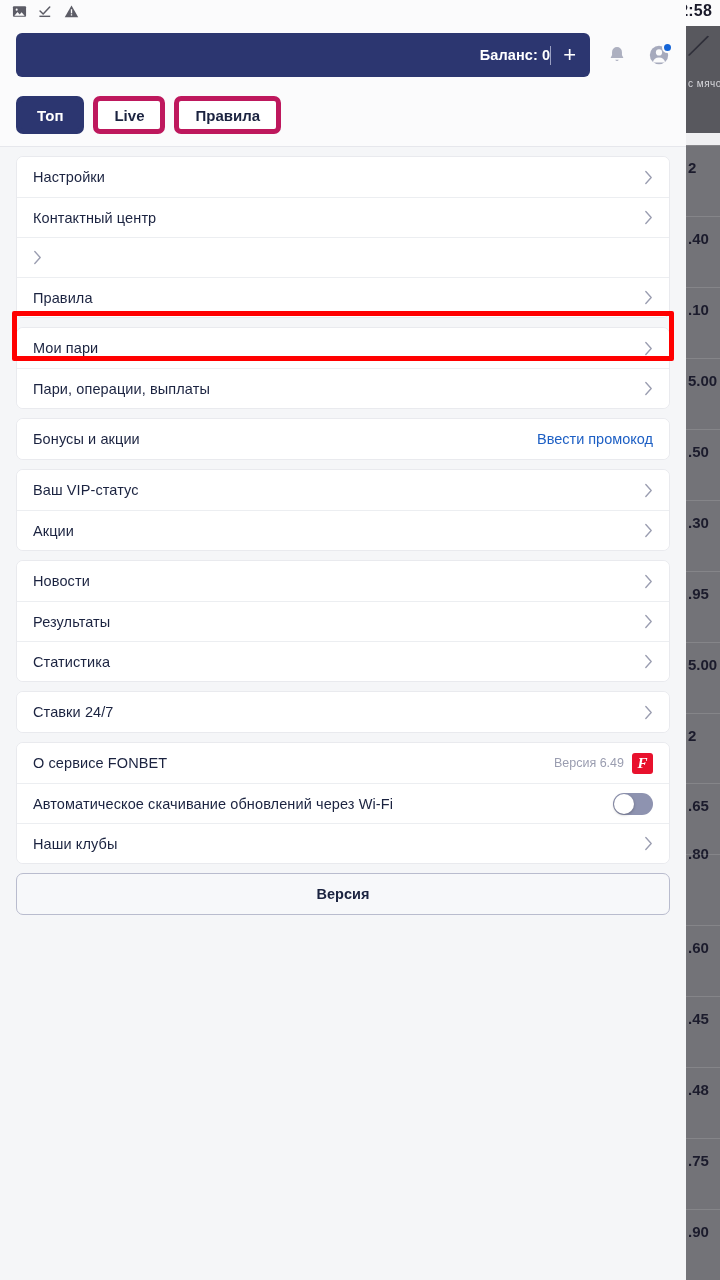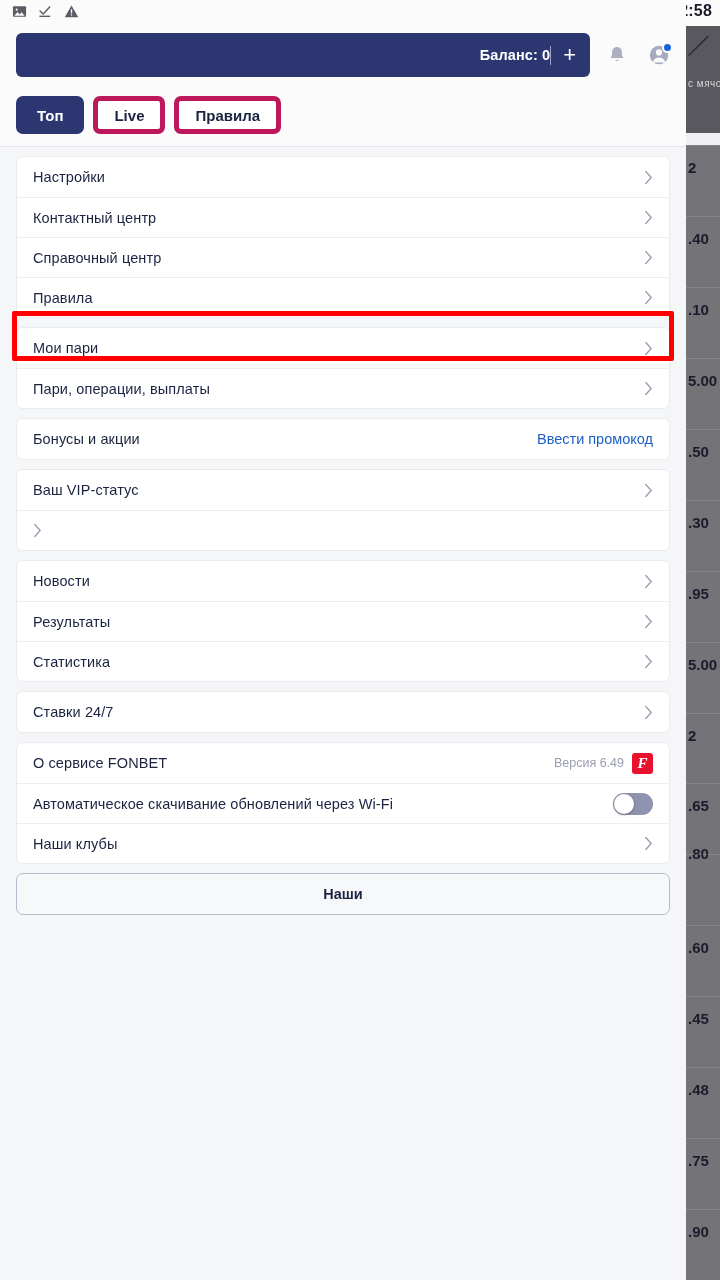--- a/index.html
+++ b/index.html
@@ -326,21 +326,20 @@
               <path d="M2 1.4L8 8l-6 6.6" stroke="#9a9db0" stroke-width="1.5" stroke-linecap="round" stroke-linejoin="round"></path>
             </svg>
           </div>
           <div class="row">
             <span class="row-label">Контактный центр</span>
             <svg class="chev" viewBox="0 0 10 16" fill="none">
               <path d="M2 1.4L8 8l-6 6.6" stroke="#9a9db0" stroke-width="1.5" stroke-linecap="round" stroke-linejoin="round"></path>
             </svg>
           </div>
           <div class="row">
-            <span class="row-label">Справочный центр</span>
             <svg class="chev" viewBox="0 0 10 16" fill="none">
               <path d="M2 1.4L8 8l-6 6.6" stroke="#9a9db0" stroke-width="1.5" stroke-linecap="round" stroke-linejoin="round"></path>
             </svg>
           </div>
           <div class="row">
             <span class="row-label">Правила</span>
             <svg class="chev" viewBox="0 0 10 16" fill="none">
               <path d="M2 1.4L8 8l-6 6.6" stroke="#9a9db0" stroke-width="1.5" stroke-linecap="round" stroke-linejoin="round"></path>
             </svg>
           </div>
@@ -366,20 +365,21 @@
           </div>
         </div>
         <div class="group">
           <div class="row">
             <span class="row-label">Ваш VIP-статус</span>
             <svg class="chev" viewBox="0 0 10 16" fill="none">
               <path d="M2 1.4L8 8l-6 6.6" stroke="#9a9db0" stroke-width="1.5" stroke-linecap="round" stroke-linejoin="round"></path>
             </svg>
           </div>
           <div class="row">
+            <span class="row-label">Акции</span>
             <svg class="chev" viewBox="0 0 10 16" fill="none">
               <path d="M2 1.4L8 8l-6 6.6" stroke="#9a9db0" stroke-width="1.5" stroke-linecap="round" stroke-linejoin="round"></path>
             </svg>
           </div>
         </div>
         <div class="group">
           <div class="row">
             <span class="row-label">Новости</span>
             <svg class="chev" viewBox="0 0 10 16" fill="none">
               <path d="M2 1.4L8 8l-6 6.6" stroke="#9a9db0" stroke-width="1.5" stroke-linecap="round" stroke-linejoin="round"></path>
@@ -419,19 +419,19 @@
             </span>
           </div>
           <div class="row">
             <span class="row-label">Наши клубы</span>
             <svg class="chev" viewBox="0 0 10 16" fill="none">
               <path d="M2 1.4L8 8l-6 6.6" stroke="#9a9db0" stroke-width="1.5" stroke-linecap="round" stroke-linejoin="round"></path>
             </svg>
           </div>
         </div>
         <div class="logout-btn">
-          <span>Наши</span>
+          <span>Версия</span>
         </div>
       </div>
   </div>
 
   <div class="highlight-box"></div>
 </div>
 
 </body></html>

